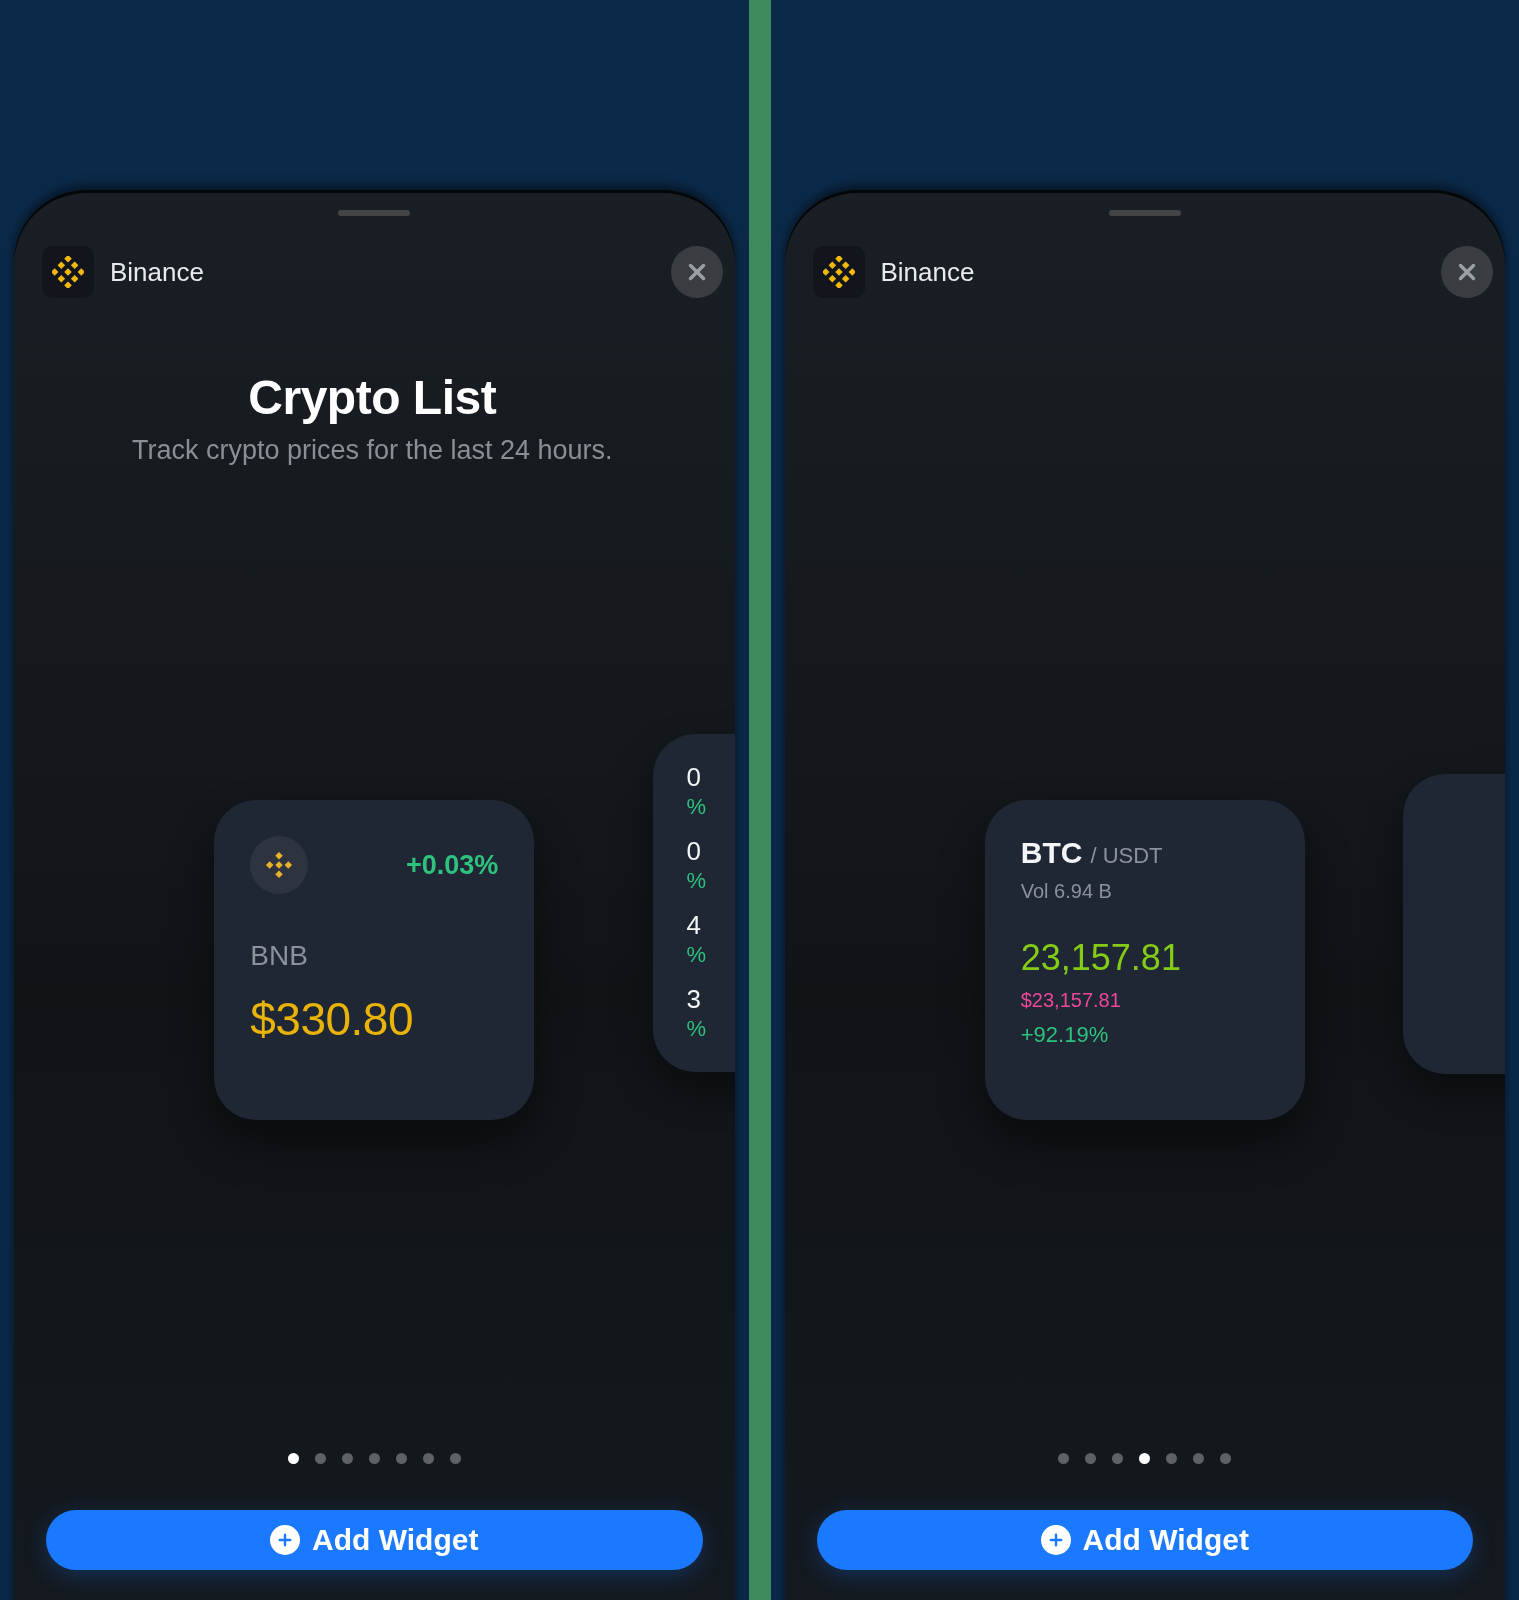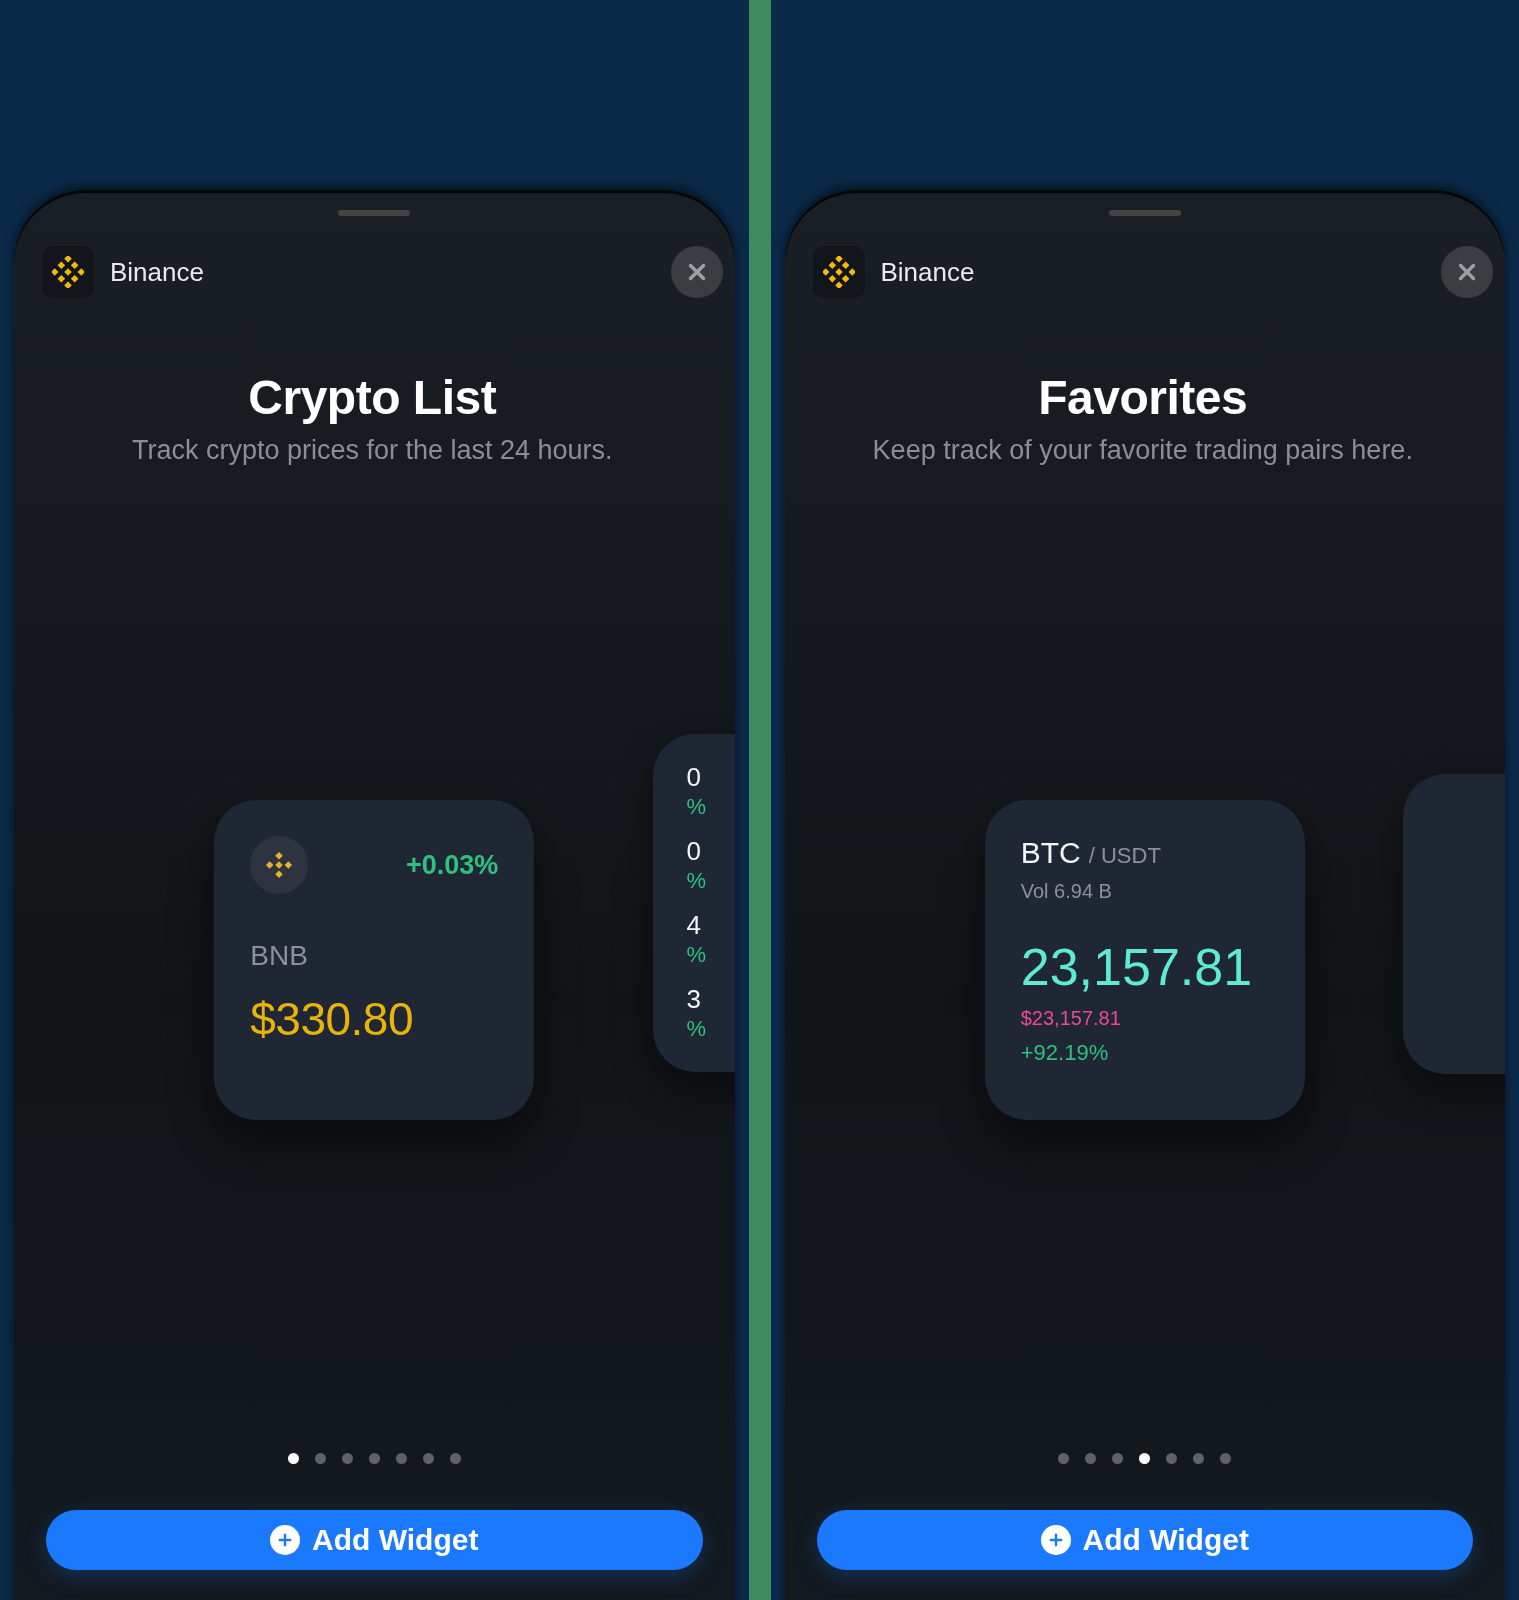--- a/index.html
+++ b/index.html
@@ -151,36 +151,36 @@
 
   
   .pair-row {
     display: flex;
     align-items: baseline;
     gap: 8px;
   }
   .pair-base {
     color: #f3f5f7;
     font-size: 30px;
-    font-weight: 400;
+    font-weight: 700;
   }
   .pair-quote {
     color: #8c929b;
     font-size: 22px;
     font-weight: 400;
   }
   .vol-line {
     margin-top: 10px;
     color: #8c929b;
     font-size: 20px;
   }
   .fav-price {
     margin-top: 34px;
-    color: #5eead4;
-    font-size: 52px;
+    color: #84cc16;
+    font-size: 36px;
     font-weight: 500;
   }
   .fav-sub {
     margin-top: 10px;
     color: #ec4899;
     font-size: 20px;
   }
   .fav-change {
     margin-top: 10px;
     color: #2ec27e;
@@ -390,24 +390,20 @@
         </svg>
       </div>
       <div class="app-name">Binance</div>
       <div class="close-btn">
         <svg viewBox="0 0 24 24" width="26" height="26">
           <path d="M6 6 L18 18 M18 6 L6 18" stroke="#9aa0a6" stroke-width="3.2" stroke-linecap="round"></path>
         </svg>
       </div>
     </div>
 
-    <div class="title-block">
-      <div class="title">Favorites</div>
-      <div class="subtitle">Keep track of your favorite trading pairs here.</div>
-    </div>
 
     <div class="widget-area">
       <div class="widget-card">
         <div class="pair-row">
           <span class="pair-base">BTC</span>
           <span class="pair-quote">/ USDT</span>
         </div>
         <div class="vol-line">Vol 6.94 B</div>
         <div class="fav-price">23,157.81</div>
         <div class="fav-sub">$23,157.81</div>

